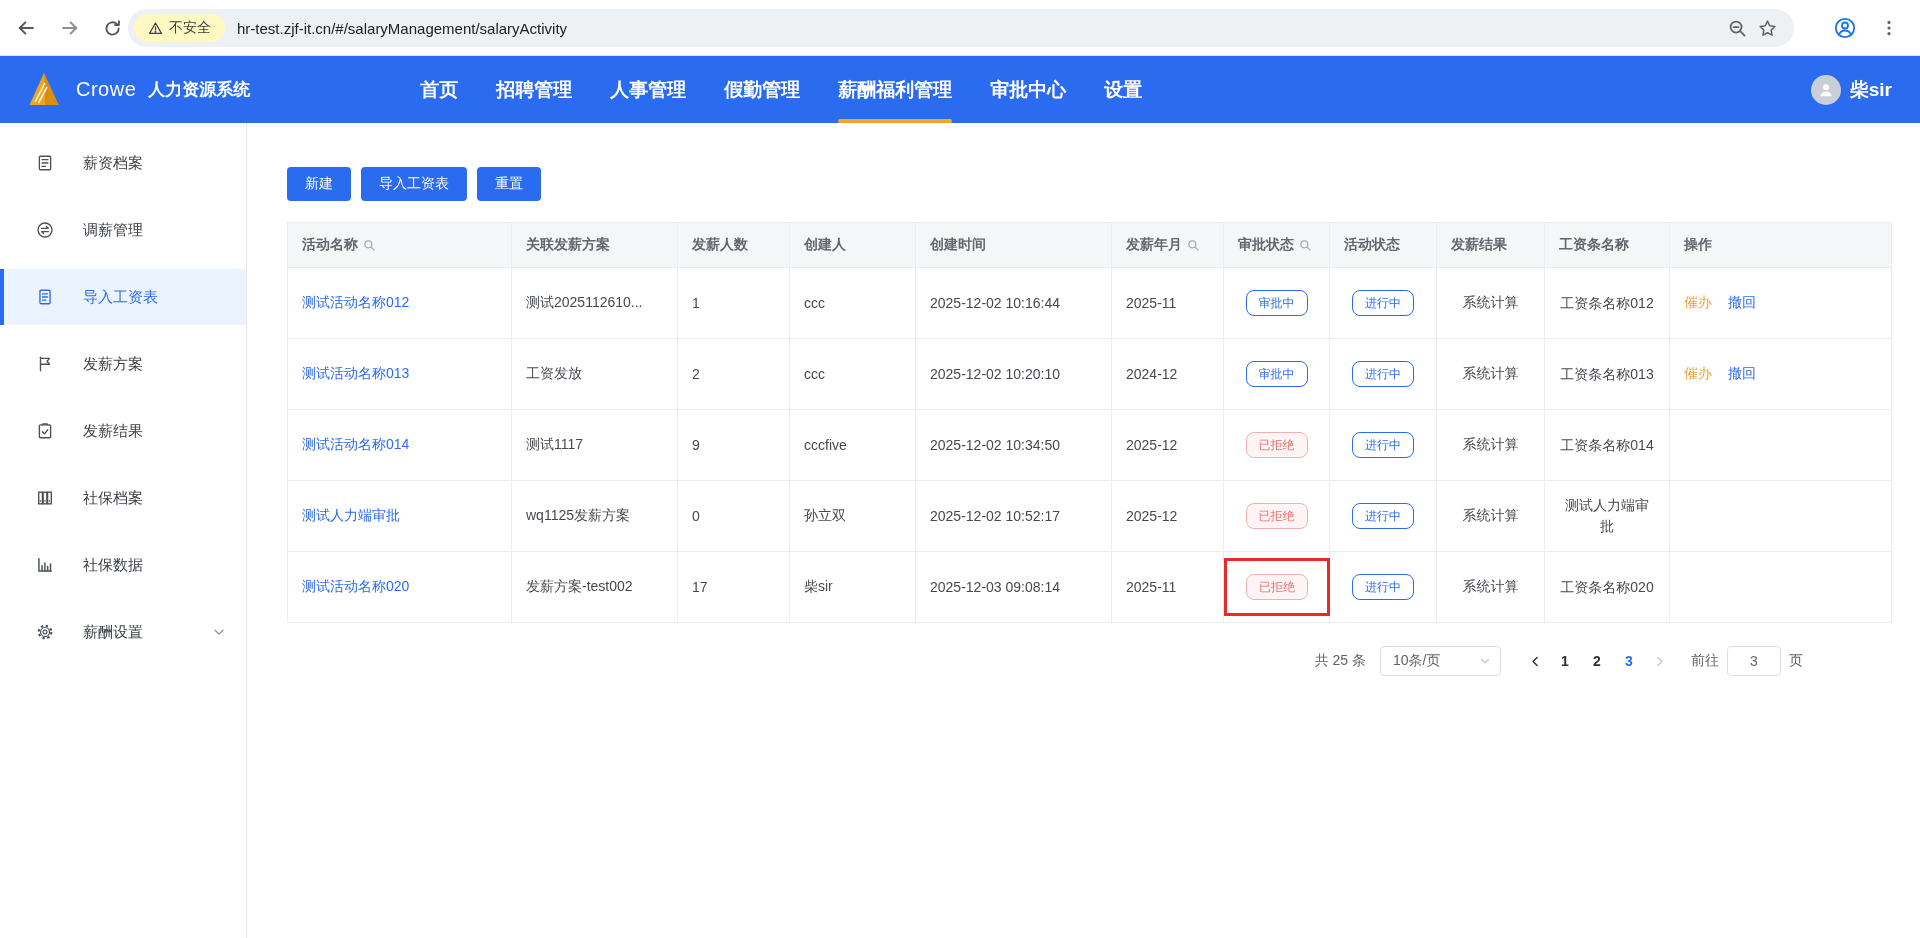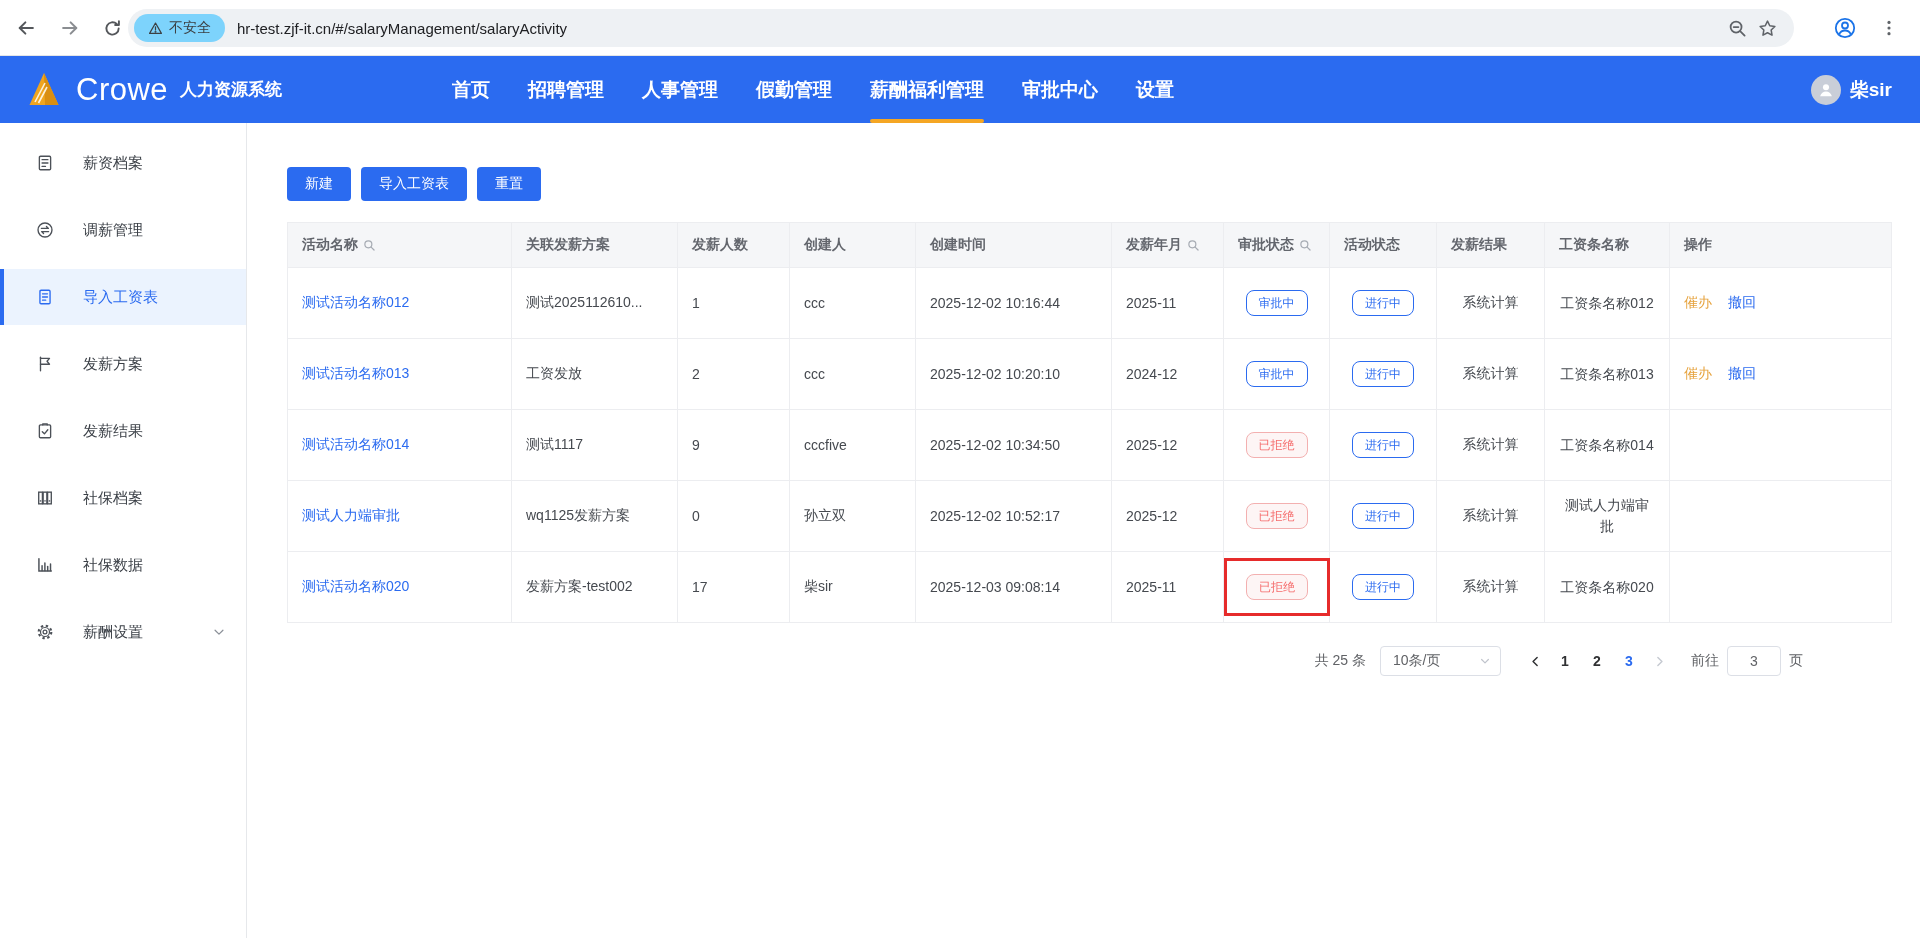--- a/index.html
+++ b/index.html
@@ -9,30 +9,30 @@
   a { text-decoration:none; cursor:pointer; }
   a:empty { display:none; }
 
   
   .browser-bar { position:relative; height:56px; background:#fff; border-bottom:1px solid #e4e6e8; }
   .bnav { position:absolute; top:14px; width:28px; height:28px; display:flex; align-items:center; justify-content:center; color:#54575b; border-radius:50%; cursor:pointer; }
   .bnav.back { left:12px; }
   .bnav.fwd { left:56px; color:#8a8d91; }
   .bnav.reload { left:98px; }
   .omnibox { position:absolute; left:128px; top:9px; width:1666px; height:38px; background:#eef1f4; border-radius:19px; display:flex; align-items:center; padding:0 12px 0 6px; }
-  .sec-chip { height:28px; background:#7dd3fc; border-radius:14px; display:flex; align-items:center; gap:6px; padding:0 14px; color:#3c4043; font-size:14px; cursor:pointer; }
+  .sec-chip { height:28px; background:#fef9c3; border-radius:14px; display:flex; align-items:center; gap:6px; padding:0 14px; color:#3c4043; font-size:14px; cursor:pointer; }
   .url-text { margin-left:12px; font-size:15px; color:#202124; flex:1; white-space:nowrap; overflow:hidden; }
   .omni-ic { width:30px; height:30px; display:flex; align-items:center; justify-content:center; color:#5f6368; cursor:pointer; }
   .chrome-right { position:absolute; right:0; top:0; height:56px; display:flex; align-items:center; gap:14px; padding-right:16px; }
   .chrome-ic { width:30px; height:30px; display:flex; align-items:center; justify-content:center; cursor:pointer; color:#5f6368; }
 
   
   .topnav { height:67px; background:#2b6bf0; display:flex; align-items:center; color:#fff; }
   .logo-wrap { display:flex; align-items:center; padding-left:24px; gap:12px; }
-  .brand { font-size:31px; letter-spacing:.5px; color:#fff; font-weight:400; }
+  .brand { font-size:20px; letter-spacing:.5px; color:#fff; font-weight:400; }
   .app-title { font-size:17px; font-weight:700; }
   .nav-menu { display:flex; gap:38px; margin-left:170px; }
   .nav-item { position:relative; font-size:19px; font-weight:700; color:#fff; cursor:pointer; line-height:26px; white-space:nowrap; }
   .nav-item[data-active="true"]::after { content:""; position:absolute; left:0; right:0; bottom:-20px; height:4px; border-radius:2px; background:#f5a623; }
   .user-wrap { margin-left:auto; display:flex; align-items:center; gap:9px; padding-right:28px; cursor:pointer; }
   .avatar { width:30px; height:30px; border-radius:50%; background:#c9ced8; display:flex; align-items:center; justify-content:center; }
   .user-name { font-size:19px; font-weight:700; }
 
   
   .layout { display:flex; height:815px; }

